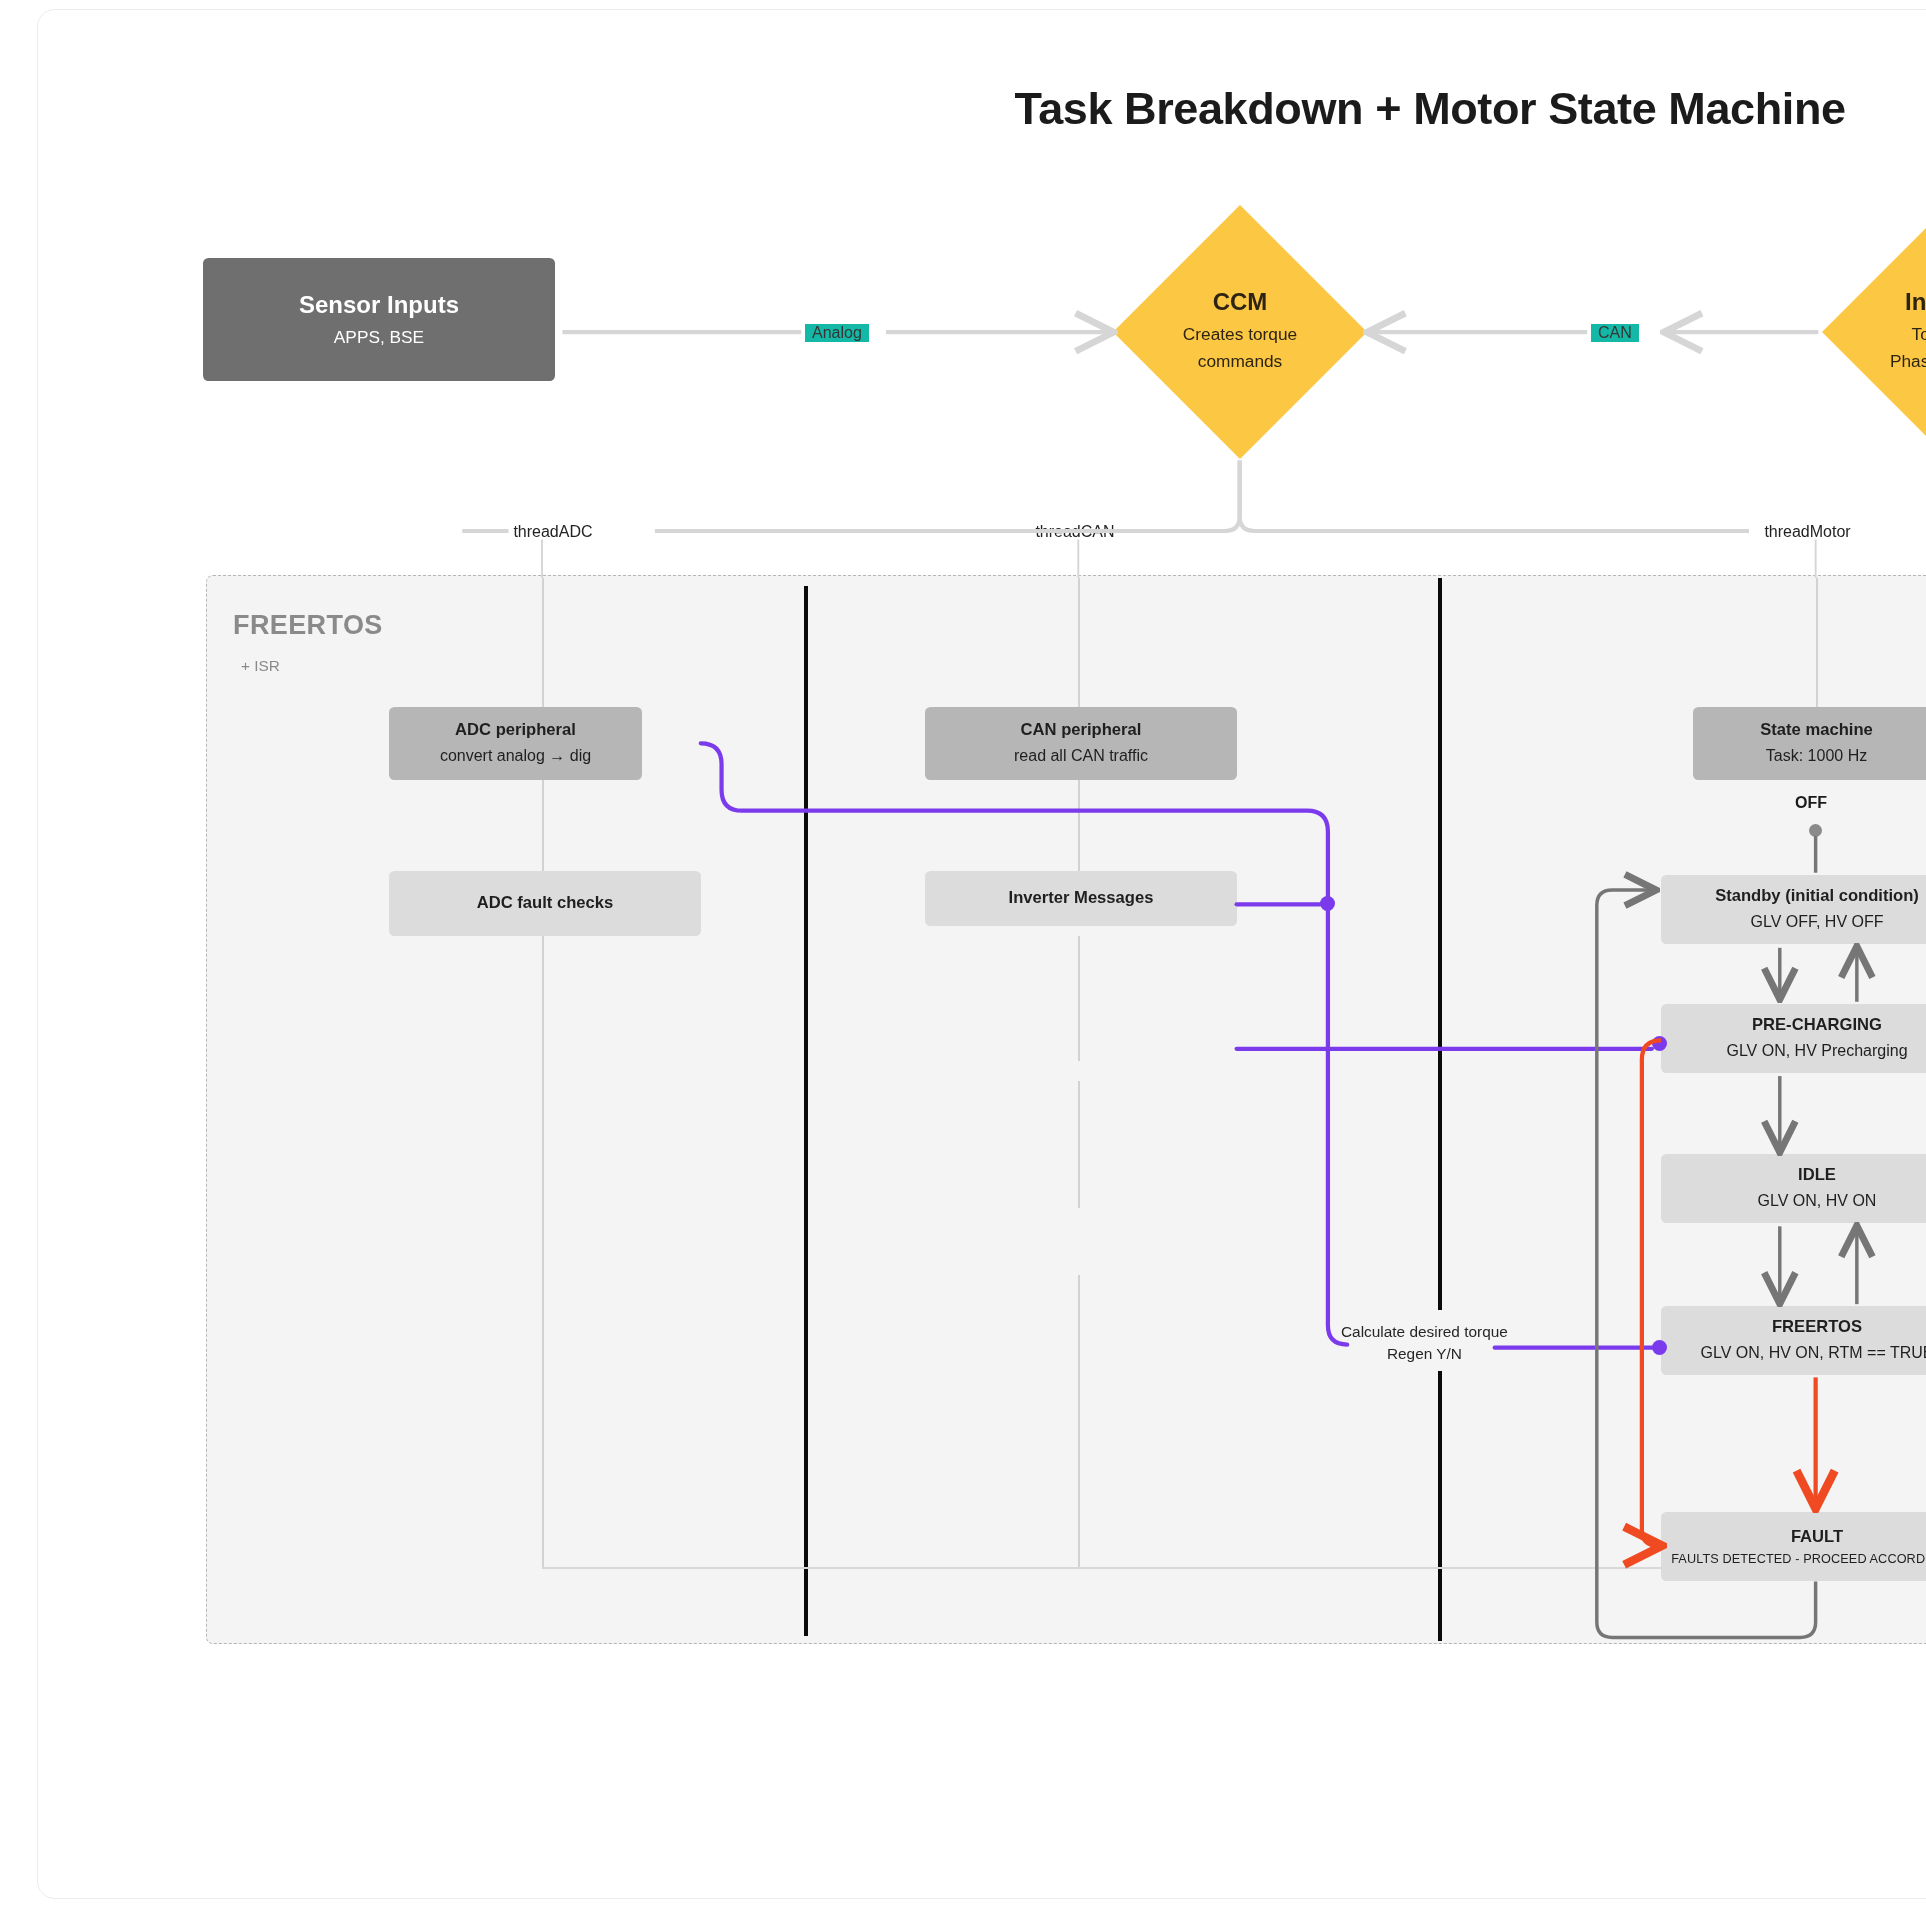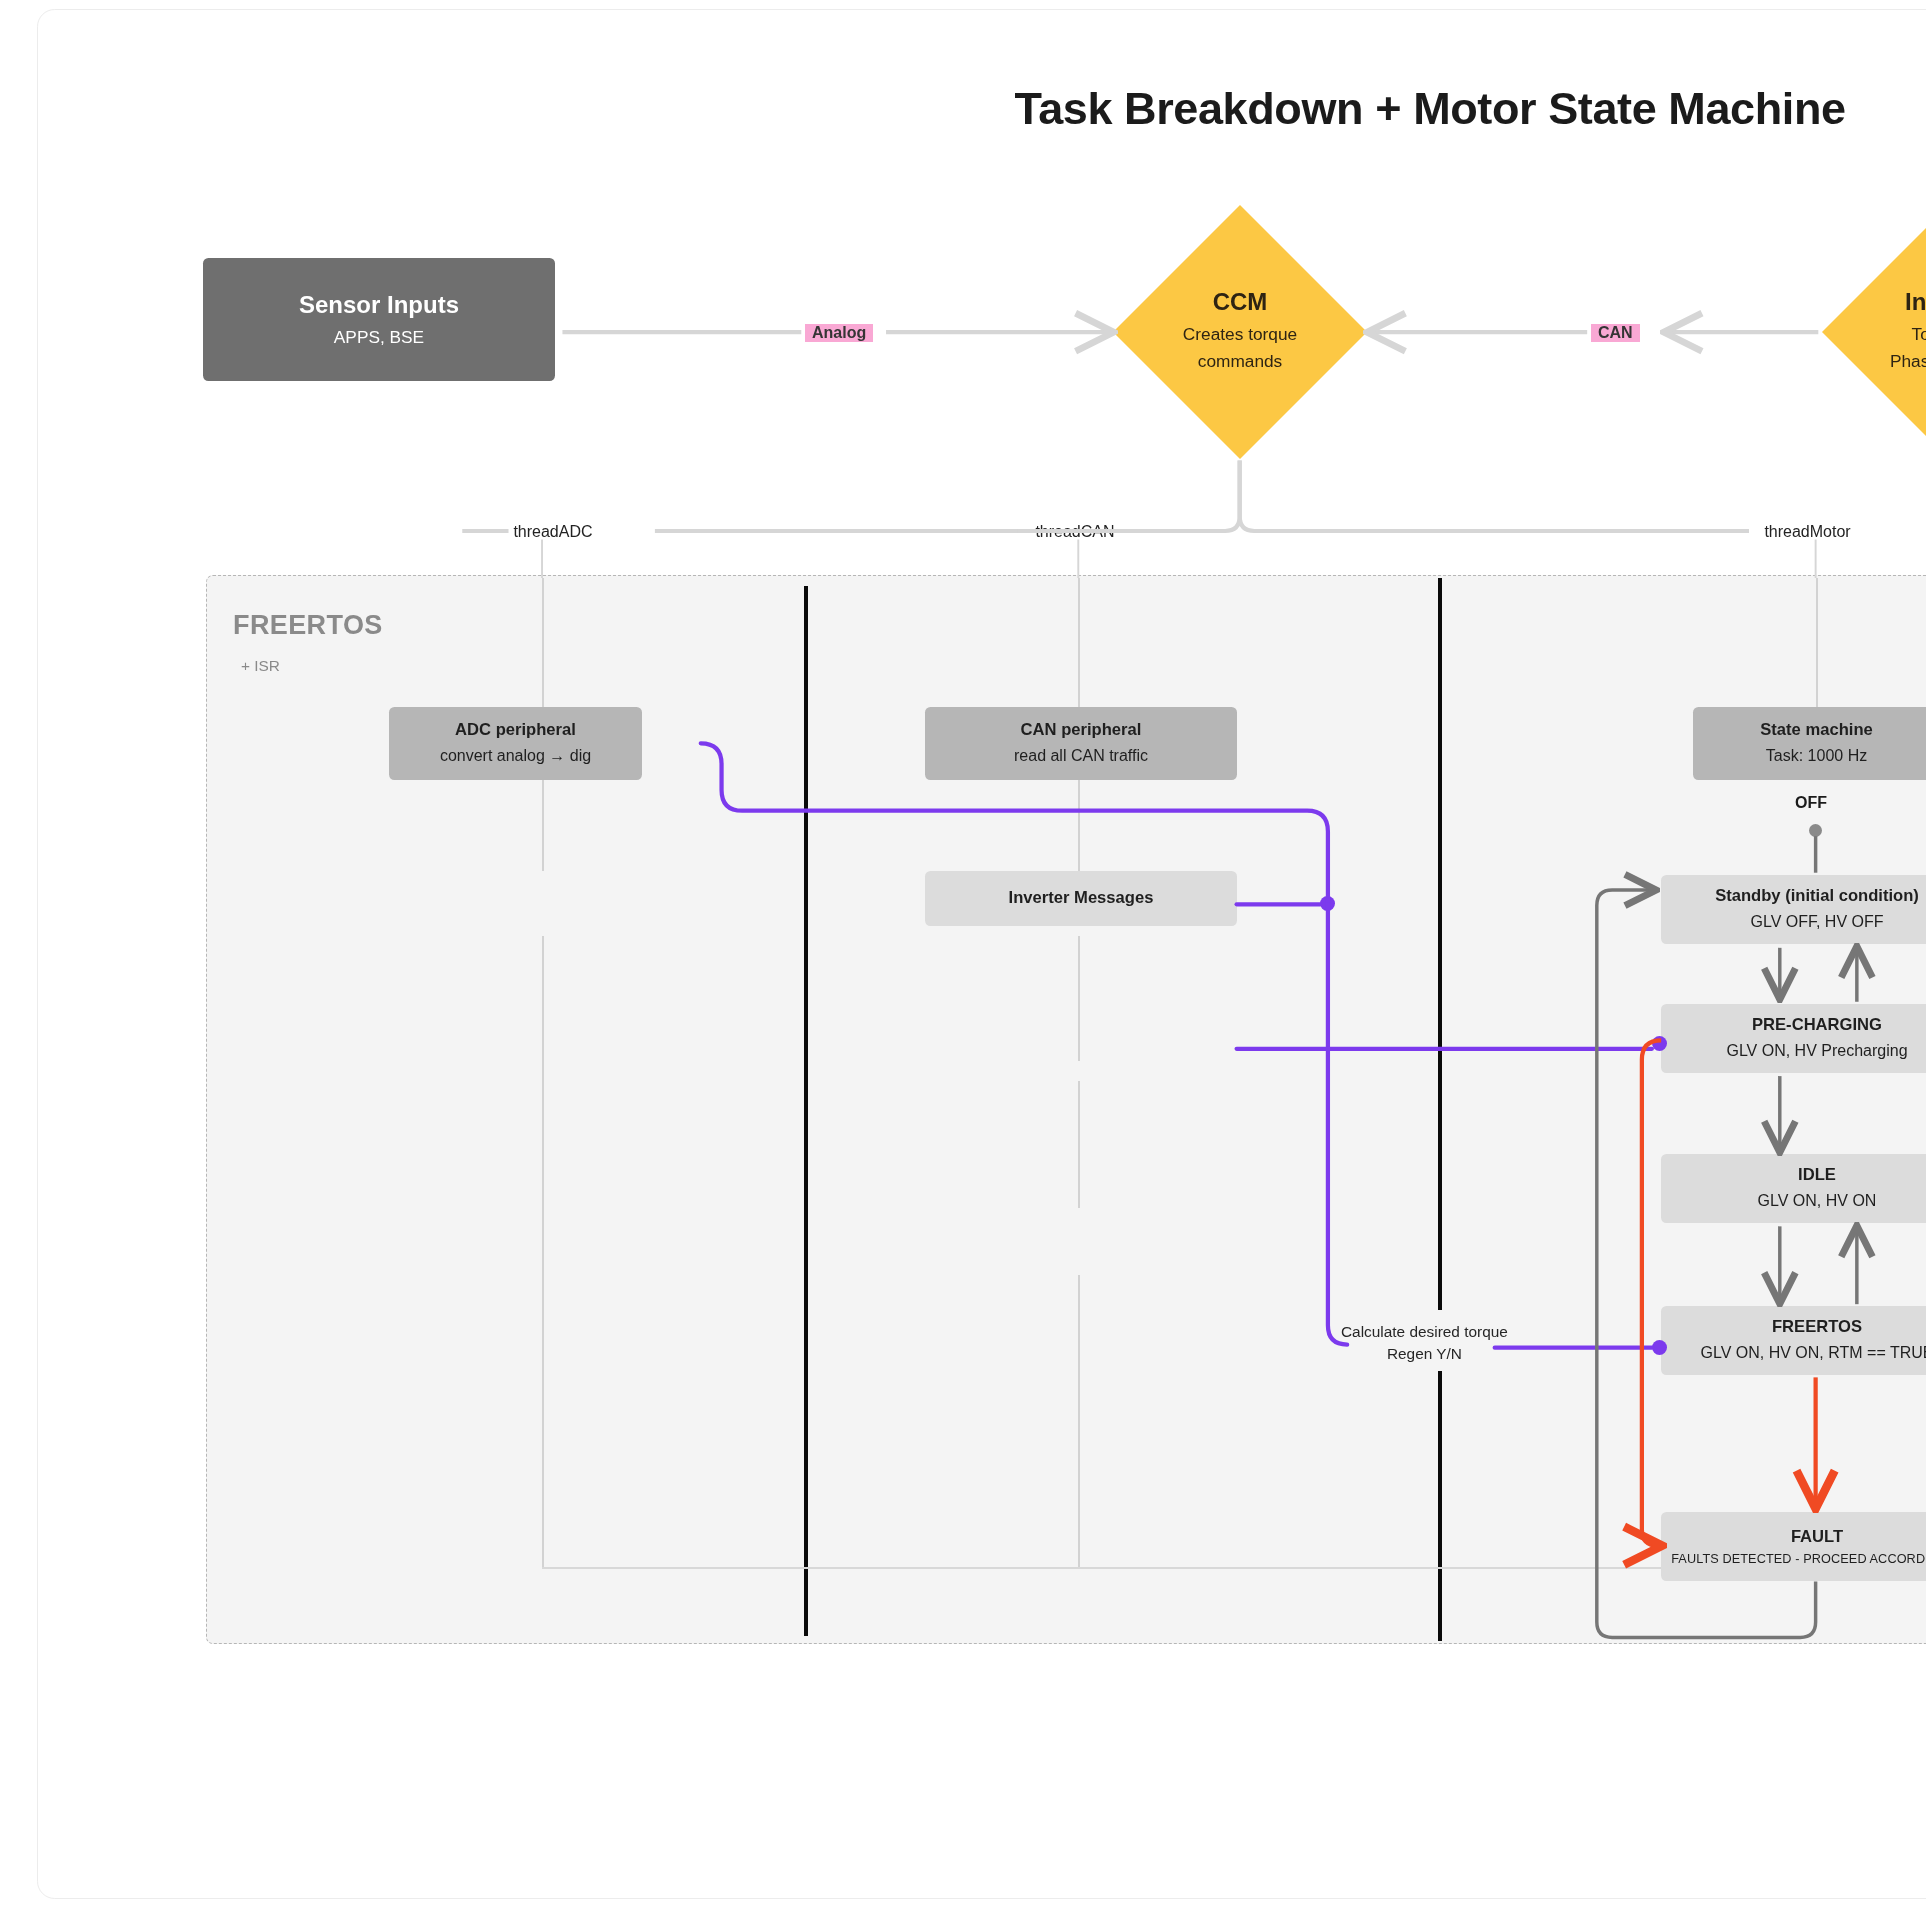--- a/index.html
+++ b/index.html
@@ -37,22 +37,22 @@
   .diamond .dshape{
     position:absolute;inset:0;background:#FCC844;
     clip-path:polygon(50% 0%,100% 50%,50% 100%,0% 50%);
     border-radius:3.9px;
   }
   .diamond .dtxt{position:relative;z-index:2;}
   .diamond .ttl{font-size:24px;font-weight:700;line-height:1.1;}
   .diamond .sub{font-size:17.3px;font-weight:400;line-height:1.5;margin-top:6.2px;}
   
   .edgelabel{
-    position:absolute;font-size:16px;color:#353535;background:#f9a8d4;
-    padding:0 7px;white-space:nowrap;font-weight:bold;
+    position:absolute;font-size:16px;color:#353535;background:#14b8a6;
+    padding:0 7px;white-space:nowrap;
   }
   .threadlabel{
     position:absolute;font-size:16px;color:#232323;background:#ffffff;
     padding:0 5.4px;white-space:nowrap;
   }
   
   #rtos{
     position:absolute;left:206px;top:575px;width:2425px;height:1069px;
     box-sizing:border-box;
     background:#f4f4f4;border:1.9px dashed #b6b6b6;border-radius:7px;
@@ -146,20 +146,23 @@
   <div class="edgelabel" style="left:805px;top:324px;">Analog</div>
   <div class="edgelabel" style="left:1591px;top:324px;">CAN</div>
 
   <div class="threadlabel" style="left:508px;top:523px;">threadADC</div>
   <div class="threadlabel" style="left:1030px;top:523px;">threadCAN</div>
   <div class="threadlabel" style="left:1759px;top:523px;">threadMotor</div>
 
   <div class="task strong" style="left:389px;top:707px;width:253px;height:73px;">
     <div class="ttl">ADC peripheral</div>
     <div class="sub">convert analog → dig</div>
+  </div>
+  <div class="task light" style="left:389px;top:871px;width:312px;height:65px;">
+    <div class="ttl">ADC fault checks</div>
   </div>
 
   <div class="task strong" style="left:925px;top:707px;width:312px;height:73px;text-align:right;">
     <div class="ttl">CAN peripheral</div>
     <div class="sub">read all CAN traffic</div>
   </div>
   <div class="task light" style="left:925px;top:871px;width:312px;height:55px;">
     <div class="ttl">Inverter Messages</div>
   </div>
 

